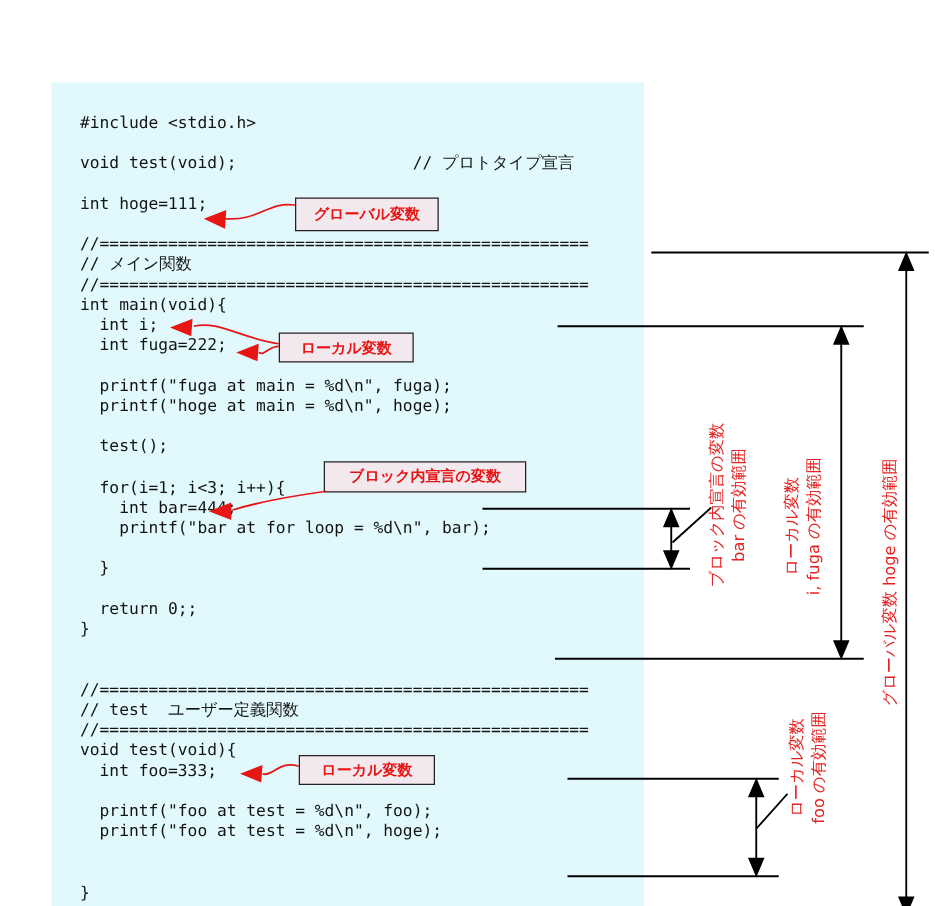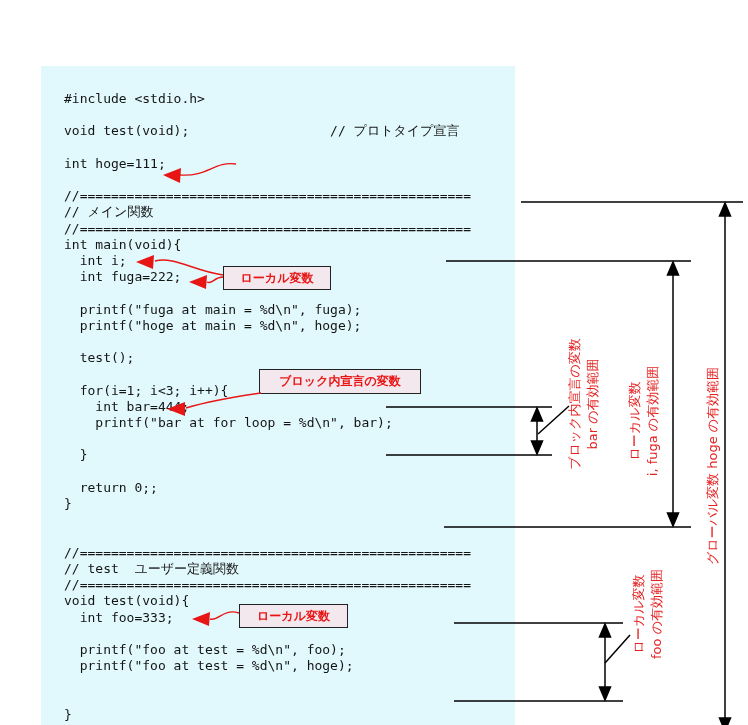--- a/index.html
+++ b/index.html
@@ -72,20 +72,23 @@
 //==================================================
 void test(void){
   int foo=333;
 
   printf("foo at test = %d\n", foo);
   printf("foo at test = %d\n", hoge);
 
 
 }</pre>
 
+  <div class="callout" style="left:220px;top:114px;width:113px;height:25px;">
+    <span>グローバル変数</span>
+  </div>
   <div class="callout" style="left:207px;top:222px;width:106px;height:22px;">
     <span>ローカル変数</span>
   </div>
   <div class="callout" style="left:243px;top:325px;width:160px;height:23px;">
     <span>ブロック内宣言の変数</span>
   </div>
   <div class="callout" style="left:223px;top:560px;width:107px;height:22px;">
     <span>ローカル変数</span>
   </div>
 

